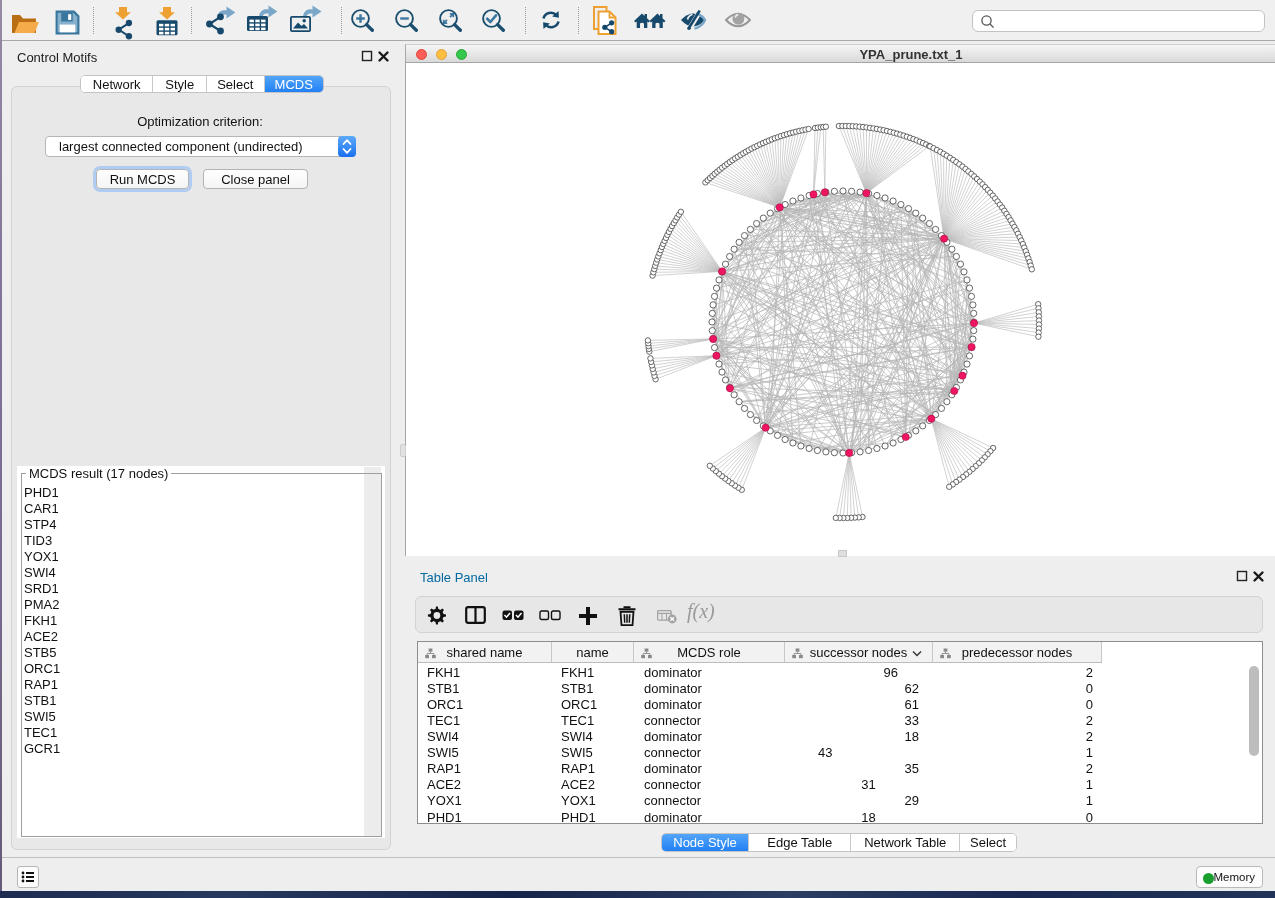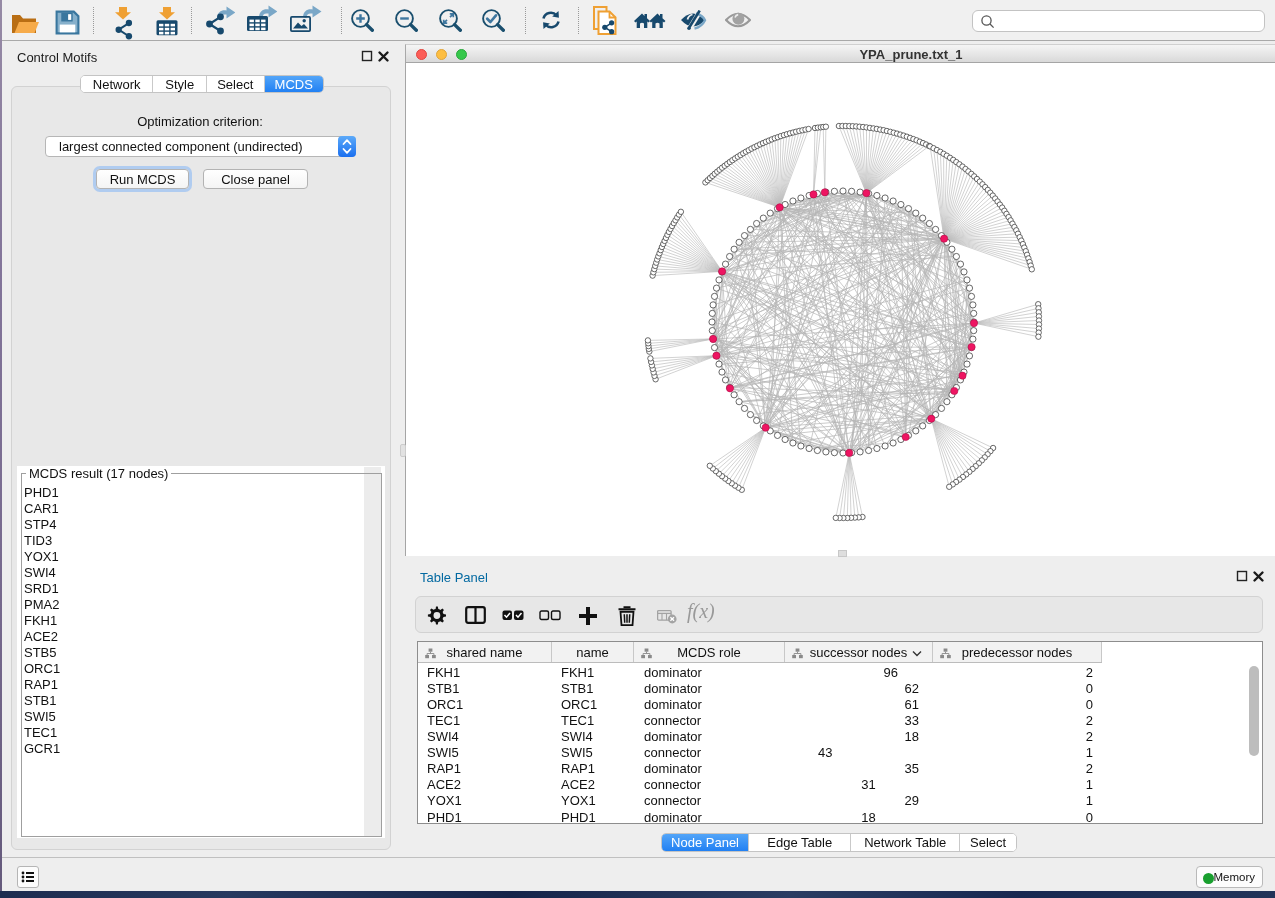--- a/index.html
+++ b/index.html
@@ -1266,21 +1266,21 @@
 <div class="trow" style="left:500px;top:151.4px;width:175px;text-align:right">1</div>
 <div class="trow" style="left:9px;top:167.5px">PHD1</div>
 <div class="trow" style="left:143px;top:167.5px">PHD1</div>
 <div class="trow" style="left:226px;top:167.5px">dominator</div>
 <div class="trow" style="left:400px;top:167.5px;width:101px;text-align:center">18</div>
 <div class="trow" style="left:500px;top:167.5px;width:175px;text-align:right">0</div>
   <div id="tp-scroll-thumb"></div>
 </div>
 
 <div id="tp-tabs" class="abs">
-  <div class="tptab sel" style="width:92px">Node Panel</div>
+  <div class="tptab sel" style="width:92px">Node Style</div>
   <div class="tptab" style="width:108px">Edge Table</div>
   <div class="tptab" style="width:115px">Network Table</div>
   <div class="tptab" style="width:59px">Select</div>
 </div>
 
 <div id="statusbar" class="abs">
   <div id="sb-left">
     <svg width="20" height="20" viewBox="0 0 20 20" style="position:absolute;left:0;top:0">
       <circle cx="5" cy="6" r="1.4" fill="#111"></circle>
         <rect x="8" y="5" width="8" height="2" fill="#111"></rect>

